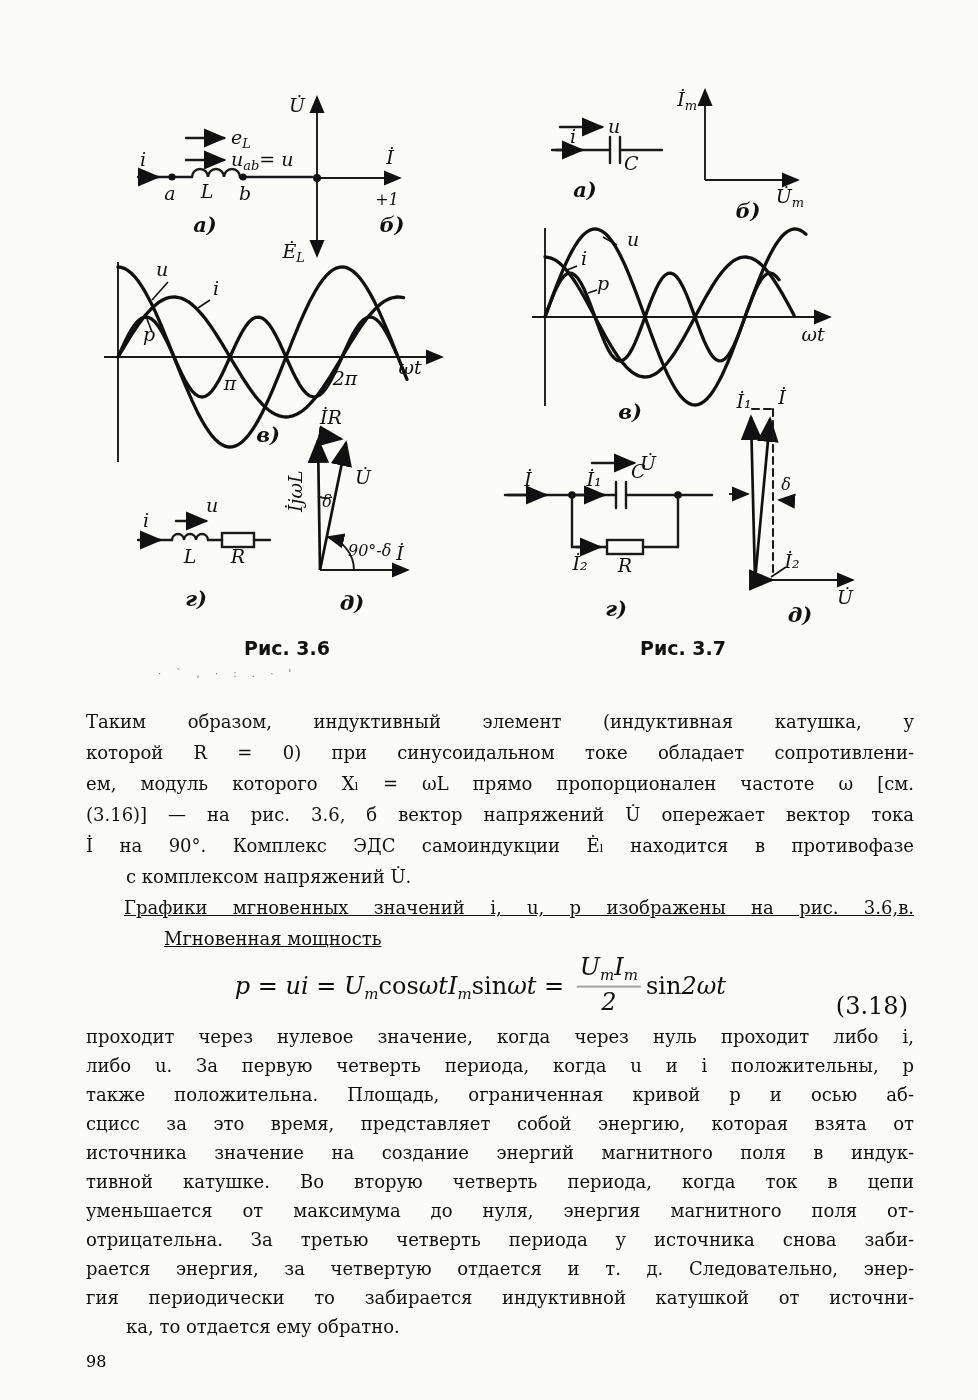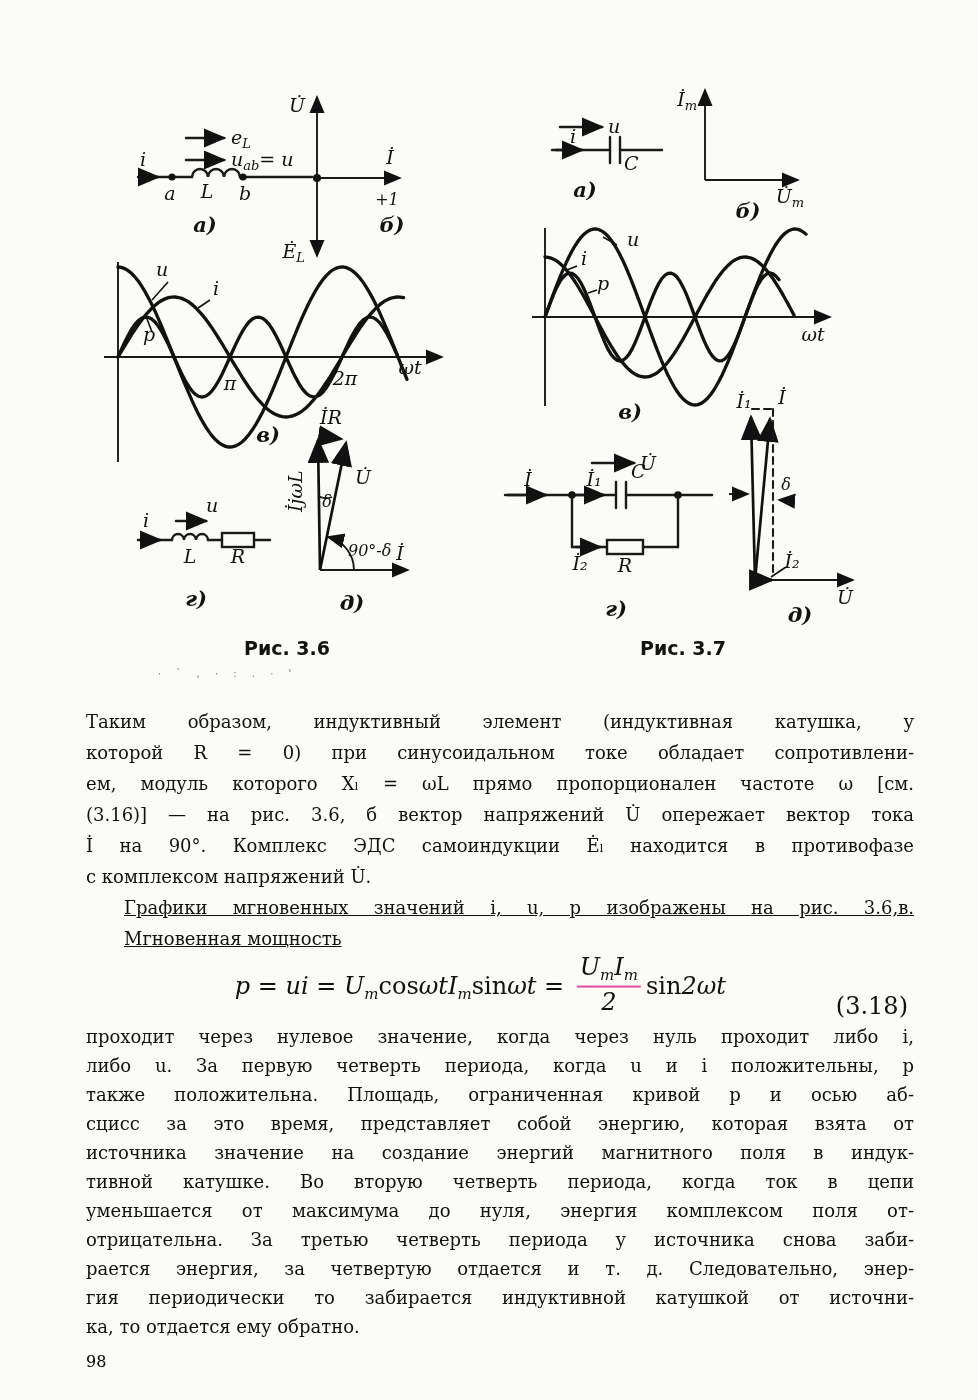--- a/index.html
+++ b/index.html
@@ -18,29 +18,29 @@
   text.lbs{font:italic 16px "DejaVu Serif",serif;fill:#111;}
   tspan.ss{font-size:13px;}
   text.sb{font:italic 700 21px "DejaVu Serif",serif;fill:#111;}
   text.cap{font:700 19px "DejaVu Sans",sans-serif;fill:#111;}
   
   .tblock{position:absolute;left:86px;width:828px;}
   .tline{font-size:18px;line-height:31px;height:31px;white-space:nowrap;
          text-align:justify;text-align-last:justify;overflow:visible;box-sizing:border-box;}
   .p2 .tline{line-height:29px;height:29px;}
   .ind{padding-left:38px;text-decoration:underline;}
-  .endline{text-align-last:left;}
+  .endline{text-align-last:left;margin-left:40px;}
   
   .frow{position:absolute;left:88px;top:950px;width:824px;height:74px;}
   .feq{position:absolute;left:50%;top:50%;transform:translate(-54%,-50%);
        font:italic 24px "DejaVu Serif",serif;white-space:nowrap;}
   .feq .up{font-style:normal;}
   .feq sub{font-size:15px;font-style:italic;}
   .frac{display:inline-block;vertical-align:middle;text-align:center;margin:0 5px 6px 5px;}
-  .frac .num{display:block;border-bottom:2px solid #ec4899;padding:0 3px 1px 3px;}
+  .frac .num{display:block;border-bottom:2px solid #a3a3a3;padding:0 3px 1px 3px;}
   .frac .den{display:block;}
   .fnum{position:absolute;right:4px;top:50%;transform:translateY(-50%);
         font:normal 24px "DejaVu Serif",serif;font-style:normal;margin-top:19px;}
   .artifact{position:absolute;left:158px;top:668px;font:10px "DejaVu Sans",sans-serif;
             color:#777;letter-spacing:6px;}
   .pagenum{position:absolute;left:86px;top:1352px;font:16px "DejaVu Serif",serif;color:#000000;}
 </style>
 </head>
 <body>
 
@@ -244,21 +244,21 @@
     <div class="fnum">(3.18)</div>
   </div>
 
   <div class="tblock p2" style="top:1022px">
     <div class="tline">проходит через нулевое значение, когда через нуль проходит либо i,</div>
     <div class="tline">либо u. За первую четверть периода, когда u и i положительны, p</div>
     <div class="tline">также положительна. Площадь, ограниченная кривой p и осью аб-</div>
     <div class="tline">сцисс за это время, представляет собой энергию, которая взята от</div>
     <div class="tline">источника значение на создание энергий магнитного поля в индук-</div>
     <div class="tline">тивной катушке. Во вторую четверть периода, когда ток в цепи</div>
-    <div class="tline">уменьшается от максимума до нуля, энергия комплексом поля от-</div>
+    <div class="tline">уменьшается от максимума до нуля, энергия магнитного поля от-</div>
     <div class="tline">отрицательна. За третью четверть периода у источника снова заби-</div>
     <div class="tline">рается энергия, за четвертую отдается и т. д. Следовательно, энер-</div>
     <div class="tline">гия периодически то забирается индуктивной катушкой от источни-</div>
     <div class="tline endline">ка, то отдается ему обратно.</div>
   </div>
 
   <div class="pagenum">98</div>
 </div>
 
 </body></html>

